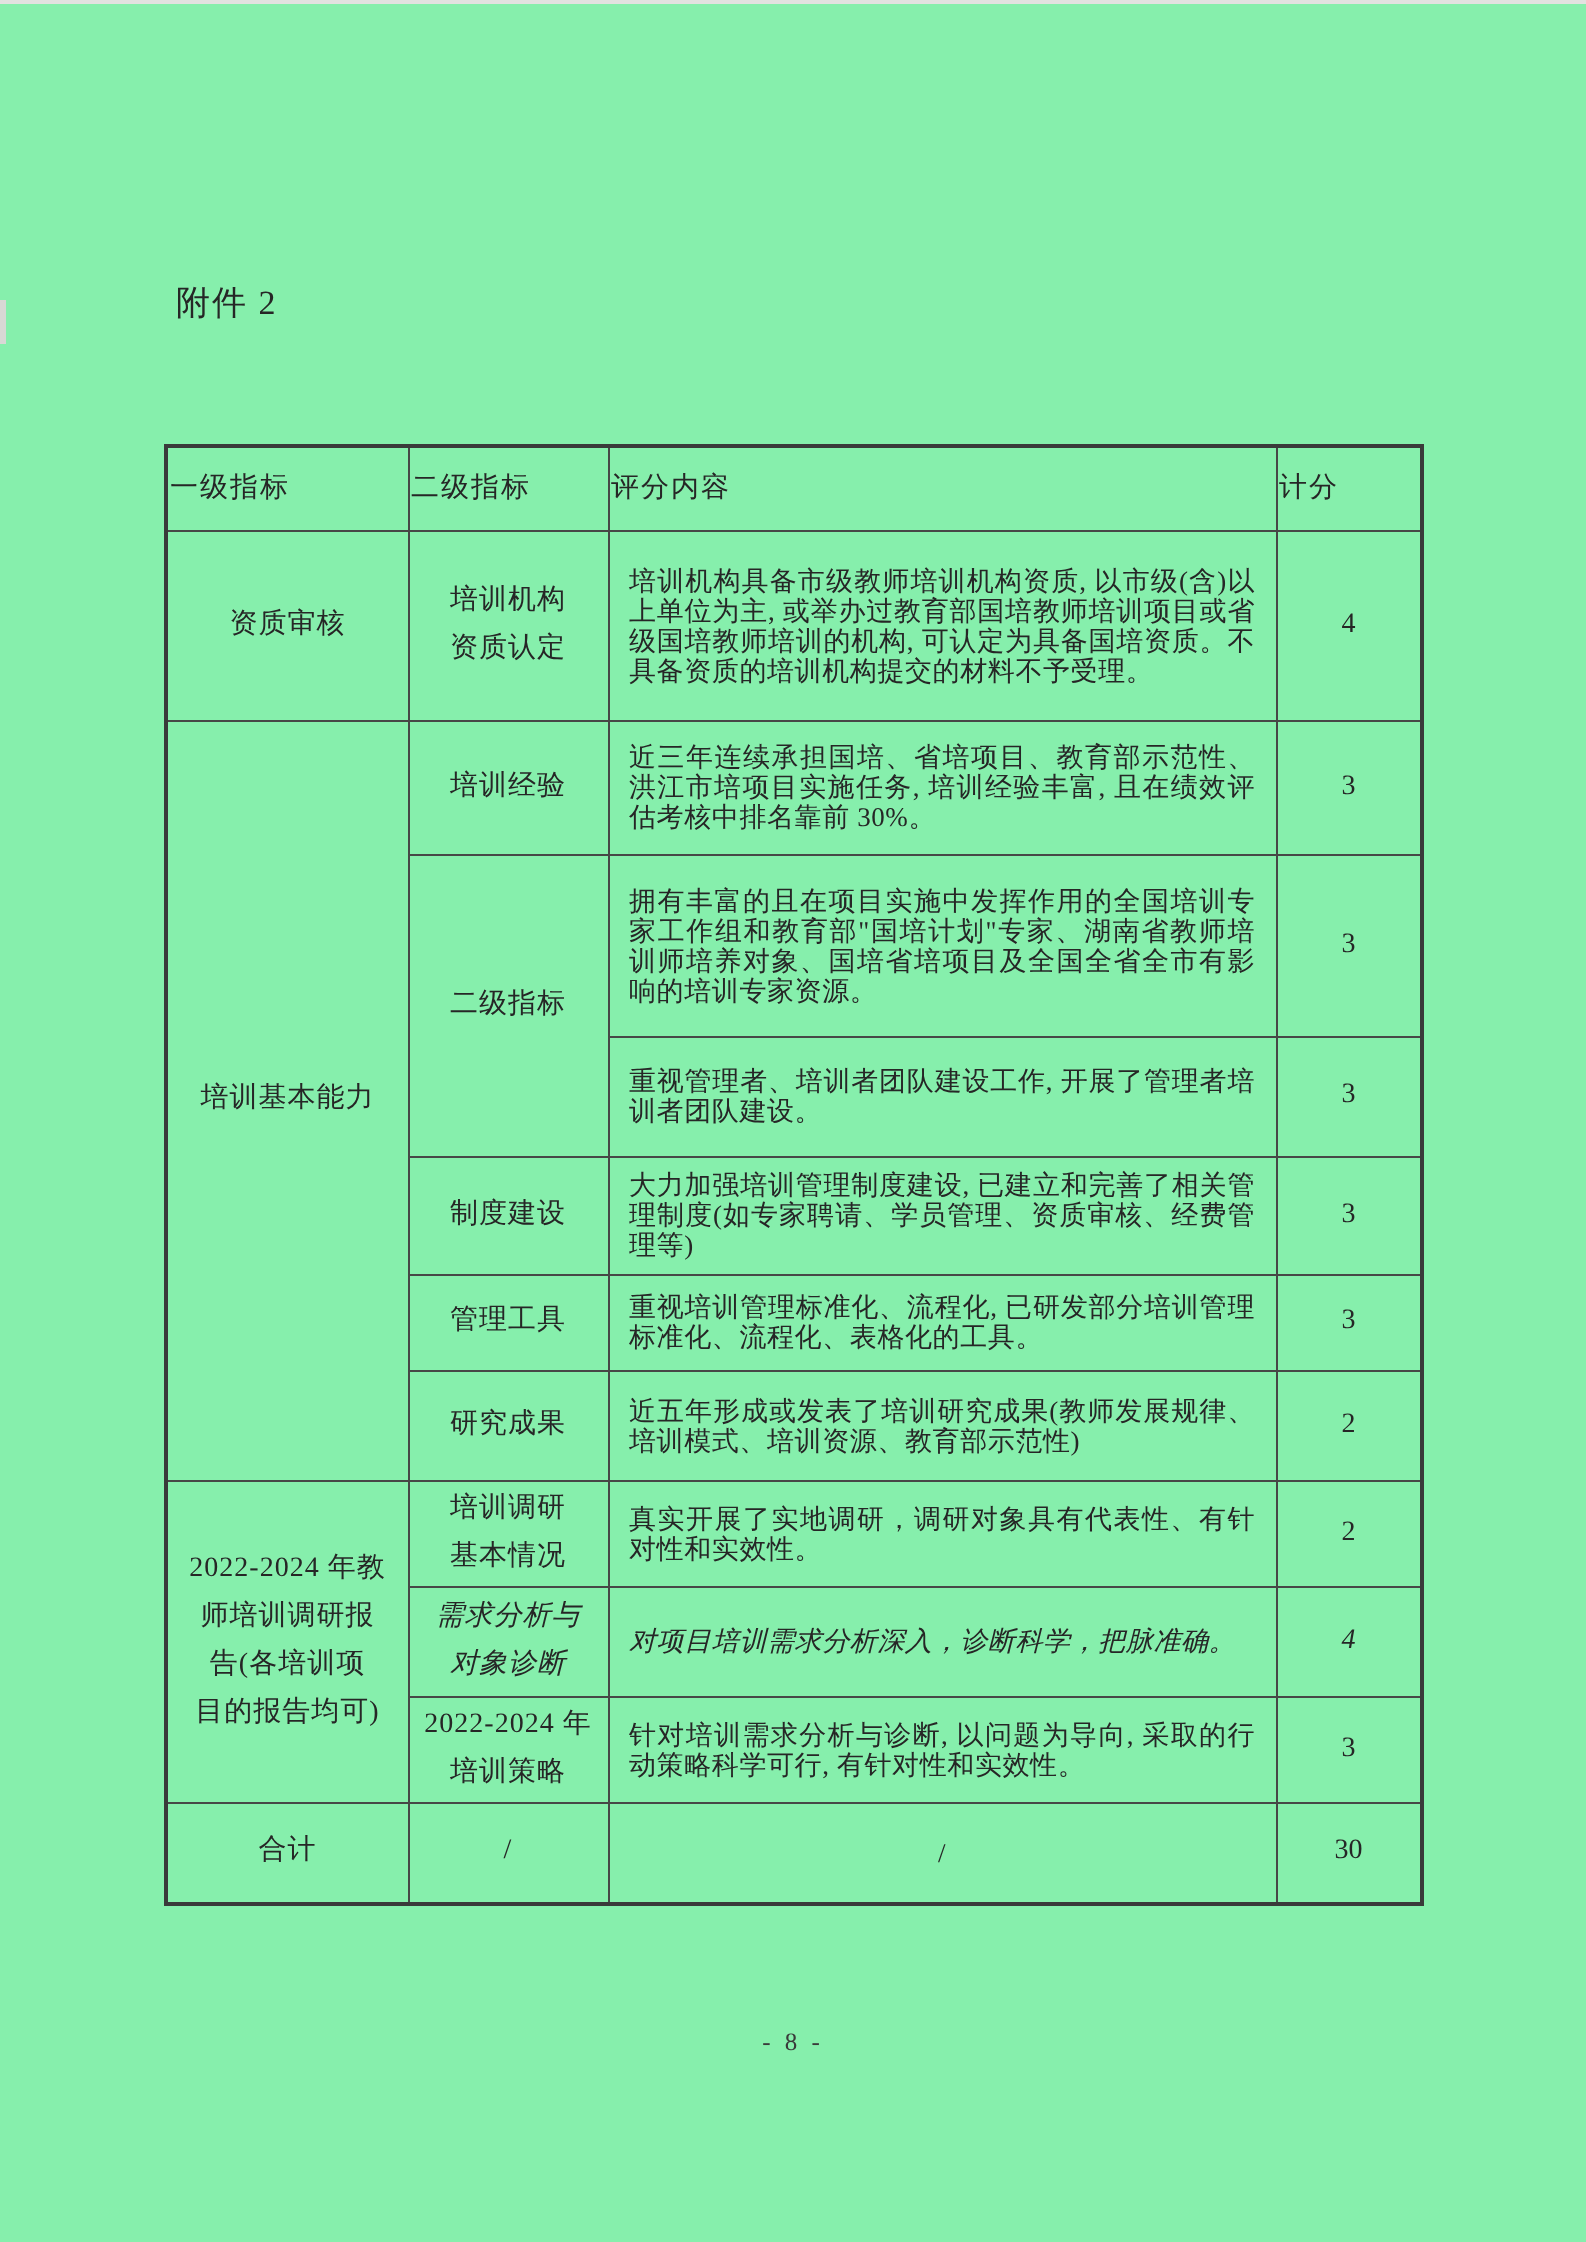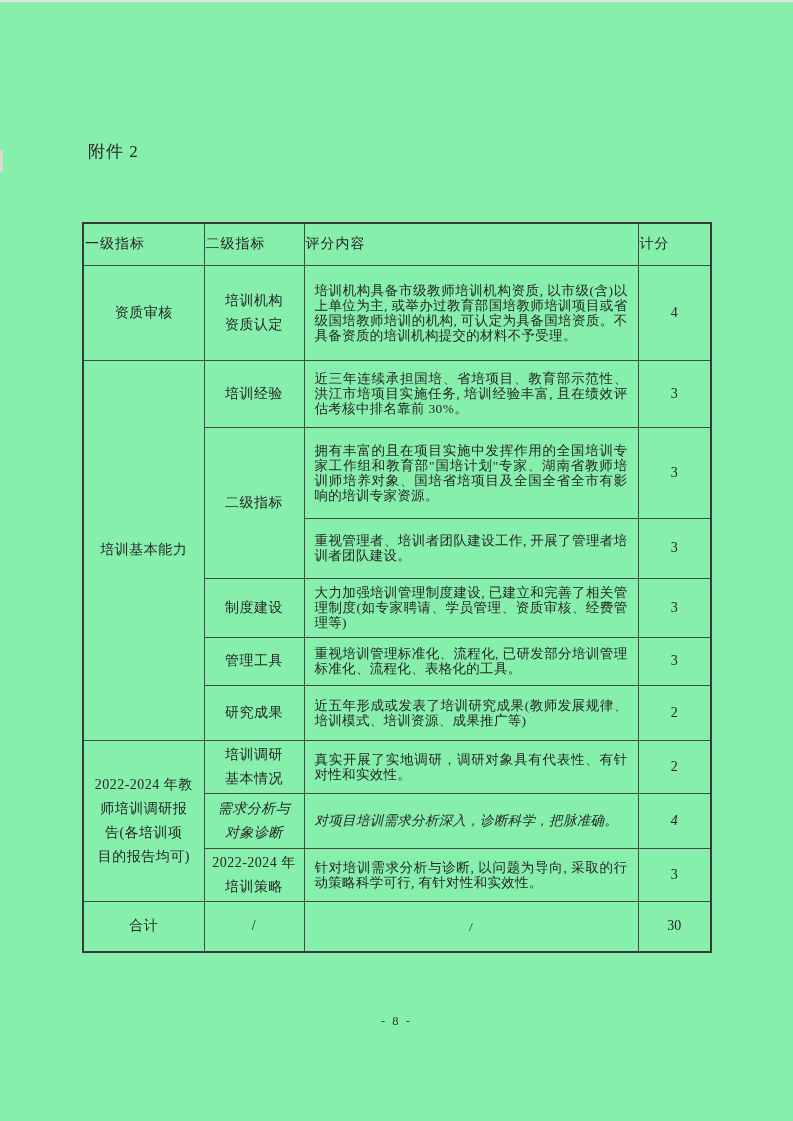--- a/index.html
+++ b/index.html
@@ -158,21 +158,21 @@
       </tr>
 
       <tr class="h-r5">
         <td class="lvl2">管理工具</td>
         <td class="content">重视培训管理标准化、流程化, 已研发部分培训管理标准化、流程化、表格化的工具。</td>
         <td class="score">3</td>
       </tr>
 
       <tr class="h-r6">
         <td class="lvl2">研究成果</td>
-        <td class="content">近五年形成或发表了培训研究成果(教师发展规律、培训模式、培训资源、成果推广等)</td>
+        <td class="content">近五年形成或发表了培训研究成果(教师发展规律、培训模式、培训资源、教育部示范性)</td>
         <td class="score">2</td>
       </tr>
 
       <tr class="h-r7">
         <td class="lvl1" rowspan="3">2022-2024 年教
 师培训调研报
 告(各培训项
 目的报告均可)</td>
         <td class="lvl2">培训调研
 基本情况</td>

